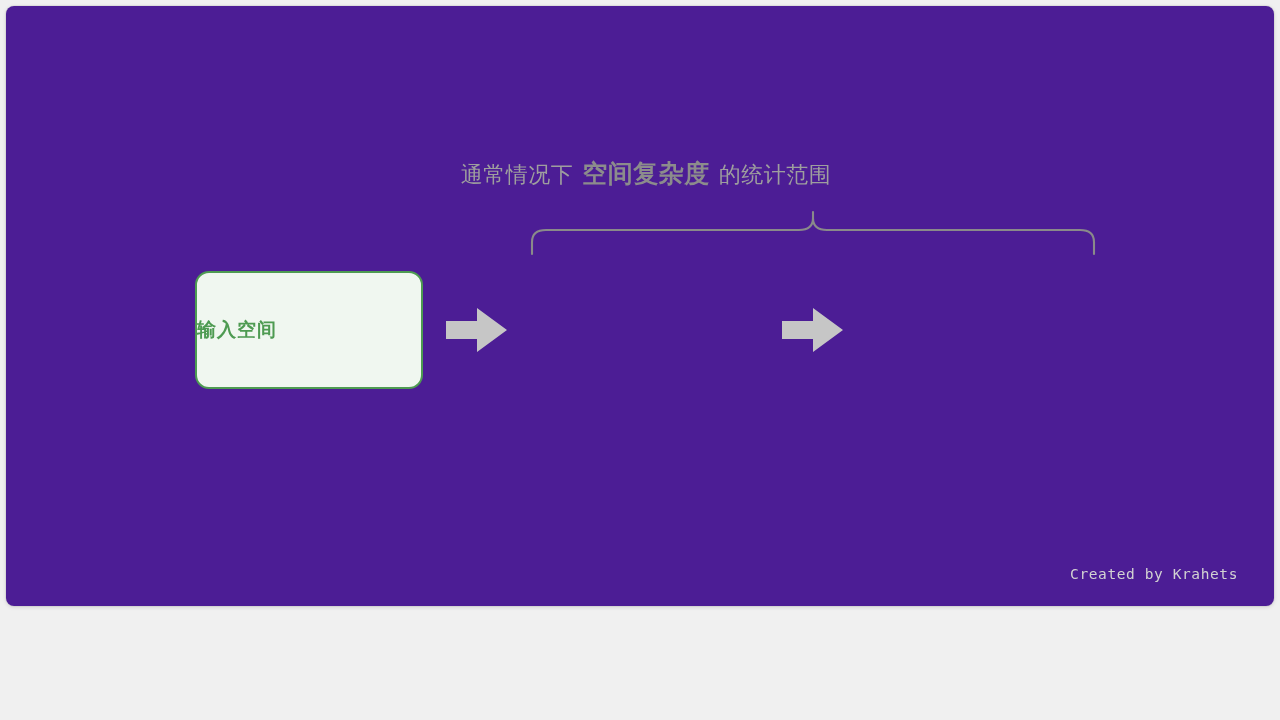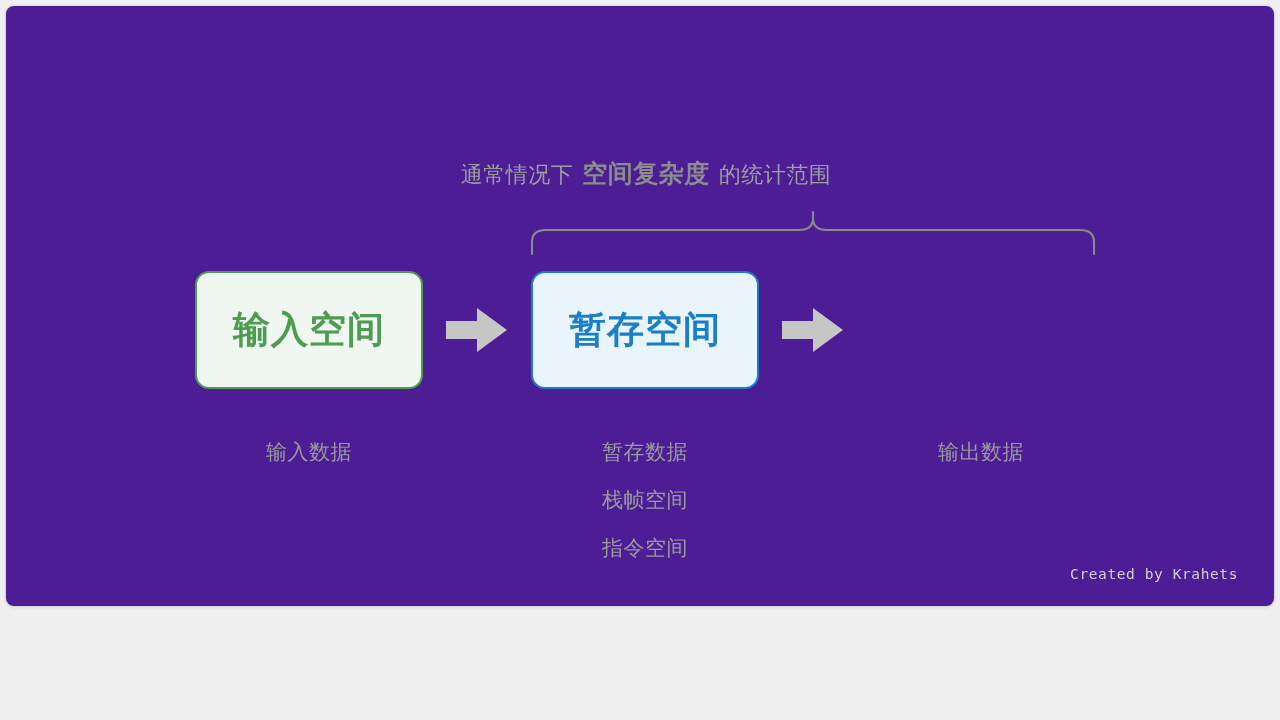--- a/index.html
+++ b/index.html
@@ -67,22 +67,21 @@
     position: absolute;
     top: 265px;
     width: 228px;
     height: 118px;
     border-radius: 14px;
     border-style: solid;
     border-width: 2px;
     box-sizing: border-box;
     display: flex;
     align-items: center;
-    justify-content: center;
-    font-size: 37px;
+    font-size: 19px;
     font-weight: 700;
     letter-spacing: 1px;
   }
   #box-input  { left: 189px; }
   #box-temp   { left: 525px; }
   #box-output { left: 861px; }
 
   
   .arrow {
     position: absolute;
@@ -140,43 +139,29 @@
                Q 292 28 306 28
                L 559 28
                Q 573 28 573 40
                L 573 52" fill="none" stroke="#8a8a8a" stroke-width="2.1" stroke-linecap="round" stroke-linejoin="round"></path>
     </svg>
 
     <div class="box" id="box-input" style="background:#f0f7f0;border-color:#4e9b52;color:#4e9b52;">
       <span>输入空间</span>
     </div>
 
-    <div class="box" id="box-temp" style="background:#e9f4fc;border-color:#1a7fc8;color:#1a7fc8;">
-      <span>暂存空间</span>
-    </div>
 
 
     <svg class="arrow" id="arrow-1" viewBox="0 0 62 48">
       <path d="M 0 15 L 31 15 L 31 2 L 61 24 L 31 46 L 31 33 L 0 33 Z" fill="#c6c6c6"></path>
     </svg>
 
     <svg class="arrow" id="arrow-2" viewBox="0 0 62 48">
       <path d="M 0 15 L 31 15 L 31 2 L 61 24 L 31 46 L 31 33 L 0 33 Z" fill="#c6c6c6"></path>
     </svg>
 
-    <div class="label-col" id="labels-input">
-      <span class="label-line">输入数据</span>
-    </div>
 
-    <div class="label-col" id="labels-temp">
-      <span class="label-line">暂存数据</span>
-      <span class="label-line">栈帧空间</span>
-      <span class="label-line">指令空间</span>
-    </div>
 
-    <div class="label-col" id="labels-output">
-      <span class="label-line">输出数据</span>
-    </div>
 
     <div id="watermark">Created by Krahets</div>
 
   </div>
 </div>
 
 </body></html>

